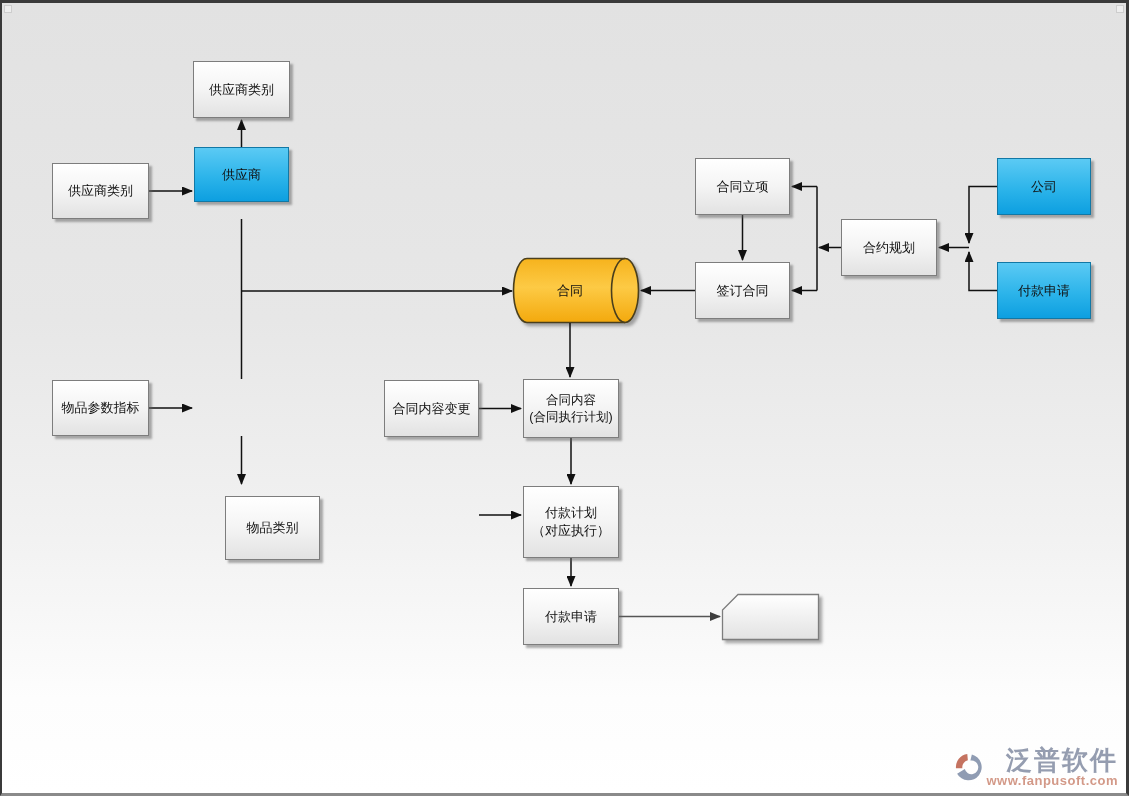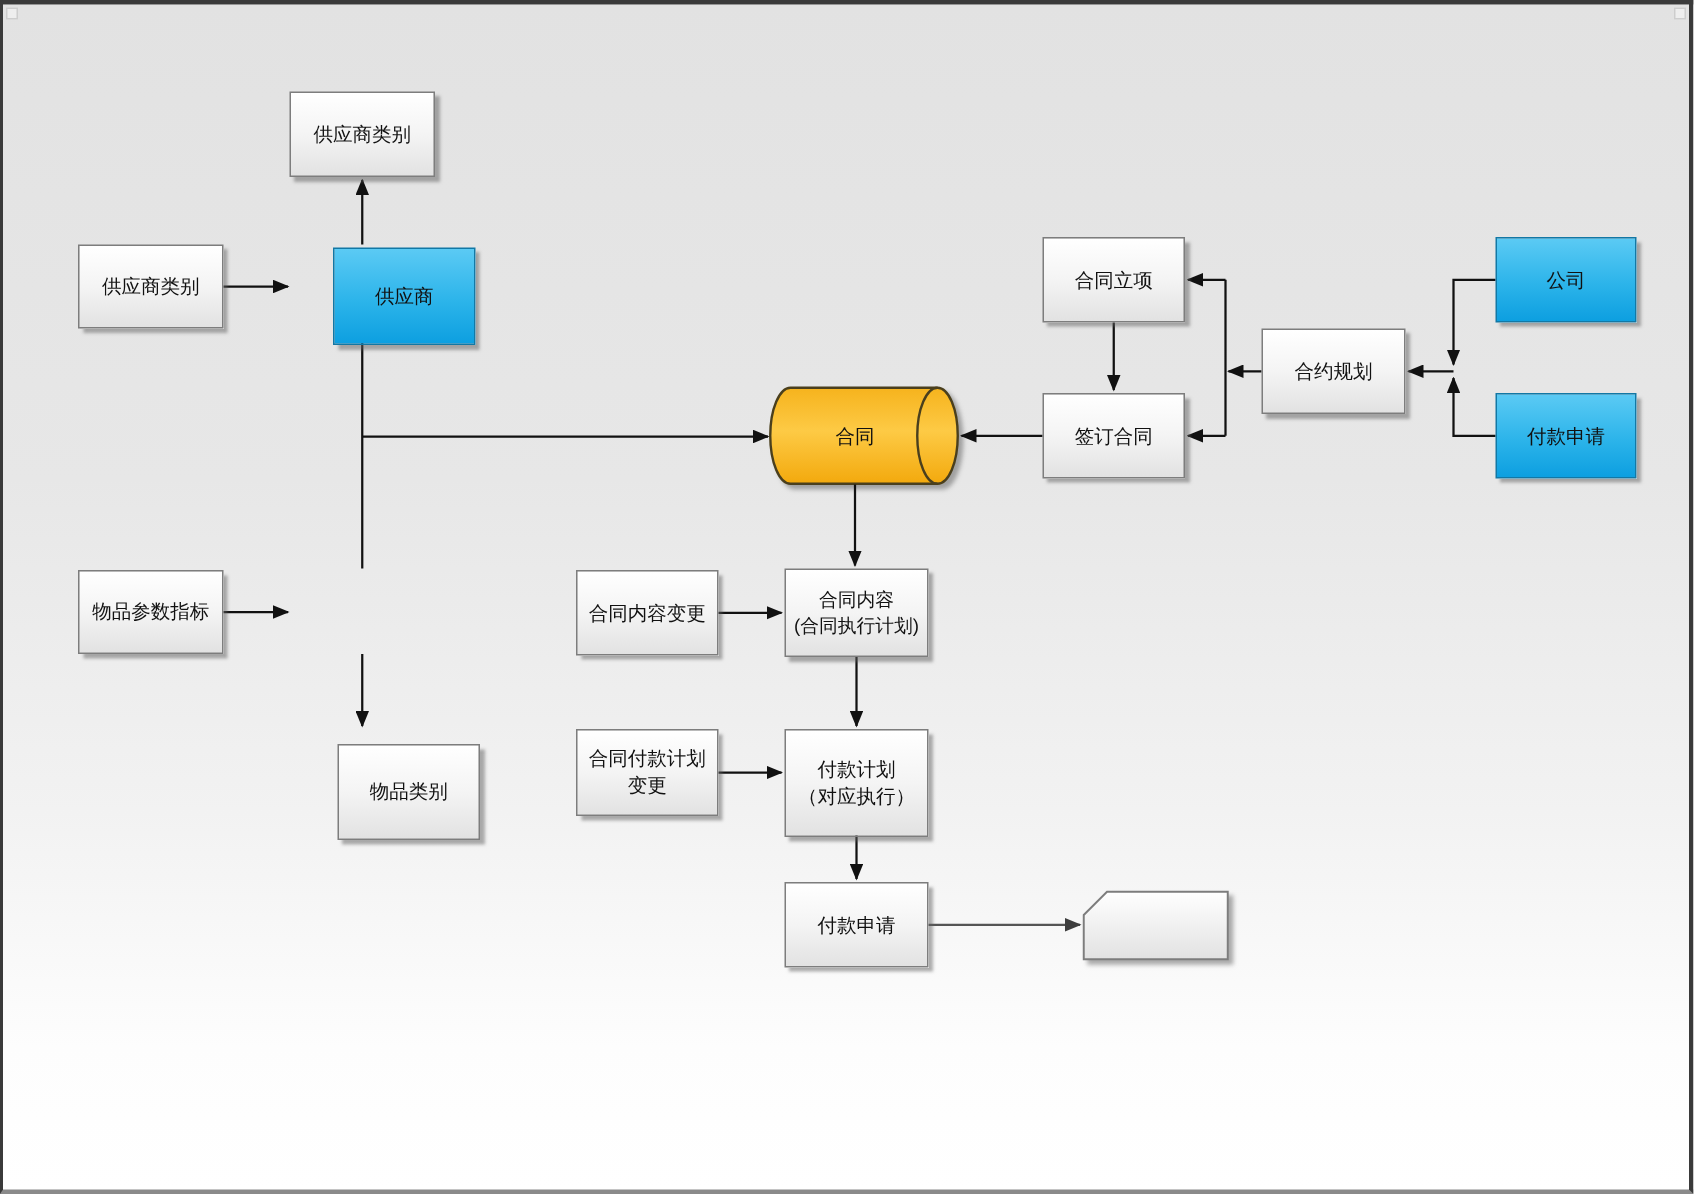--- a/index.html
+++ b/index.html
@@ -111,21 +111,21 @@
   </svg>
 
   <div class="node white" style="left:191px; top:58px; width:97px; height:57px;">
     <span>供应商类别</span>
   </div>
 
   <div class="node white" style="left:50px; top:160px; width:97px; height:56px;">
     <span>供应商类别</span>
   </div>
 
-  <div class="node blue" style="left:192px; top:162px; width:95px; height:65px;margin-left:28px;">
+  <div class="node blue" style="left:192px; top:144px; width:95px; height:55px;">
     <span>供应商</span>
   </div>
 
   <div class="node white" style="left:693px; top:155px; width:95px; height:57px;">
     <span>合同立项</span>
   </div>
 
   <div class="node white" style="left:839px; top:216px; width:96px; height:57px;">
     <span>合约规划</span>
   </div>
@@ -153,33 +153,39 @@
 
   <div class="node white" style="left:382px; top:377px; width:95px; height:57px;">
     <span>合同内容变更</span>
   </div>
 
   <div class="node white" style="left:521px; top:376px; width:96px; height:59px; font-size:12.5px;">
     <span>合同内容</span>
     <span>(合同执行计划)</span>
   </div>
 
-  <div class="node white" style="left:382px; top:483px; width:95px; height:58px;">
-    <span>合同付款计划</span>
-    <span>变更</span>
-  </div>
 
   <div class="node white" style="left:521px; top:483px; width:96px; height:72px;">
     <span>付款计划</span>
     <span>（对应执行）</span>
   </div>
 
   <div class="node white" style="left:521px; top:585px; width:96px; height:57px;">
     <span>付款申请</span>
   </div>
 
   <div class="shape-label" style="left:512px; top:272px; width:112px; height:31px;">
     <span>合同</span>
   </div>
 
 
+  <div class="logo">
+    <svg width="32" height="32" viewBox="0 0 28 28">
+      <path d="M2.6,15 A11.5,11.5 0 0 1 12.5,2.6 L13,8.2 A6,6 0 0 0 8.2,15 Z" fill="#bf6450"></path>
+      <path d="M16.5,3 A11.5,11.5 0 1 1 3.6,19.8 L10.3,15.8 A6,6 0 1 0 15.2,8.3 Z" fill="#8492ab"></path>
+    </svg>
+    <div class="logo-textcol">
+      <span class="logo-brand">泛普软件</span>
+      <span class="logo-url">www.fanpusoft.com</span>
+    </div>
+  </div>
 
 </div>
 
 </body></html>

